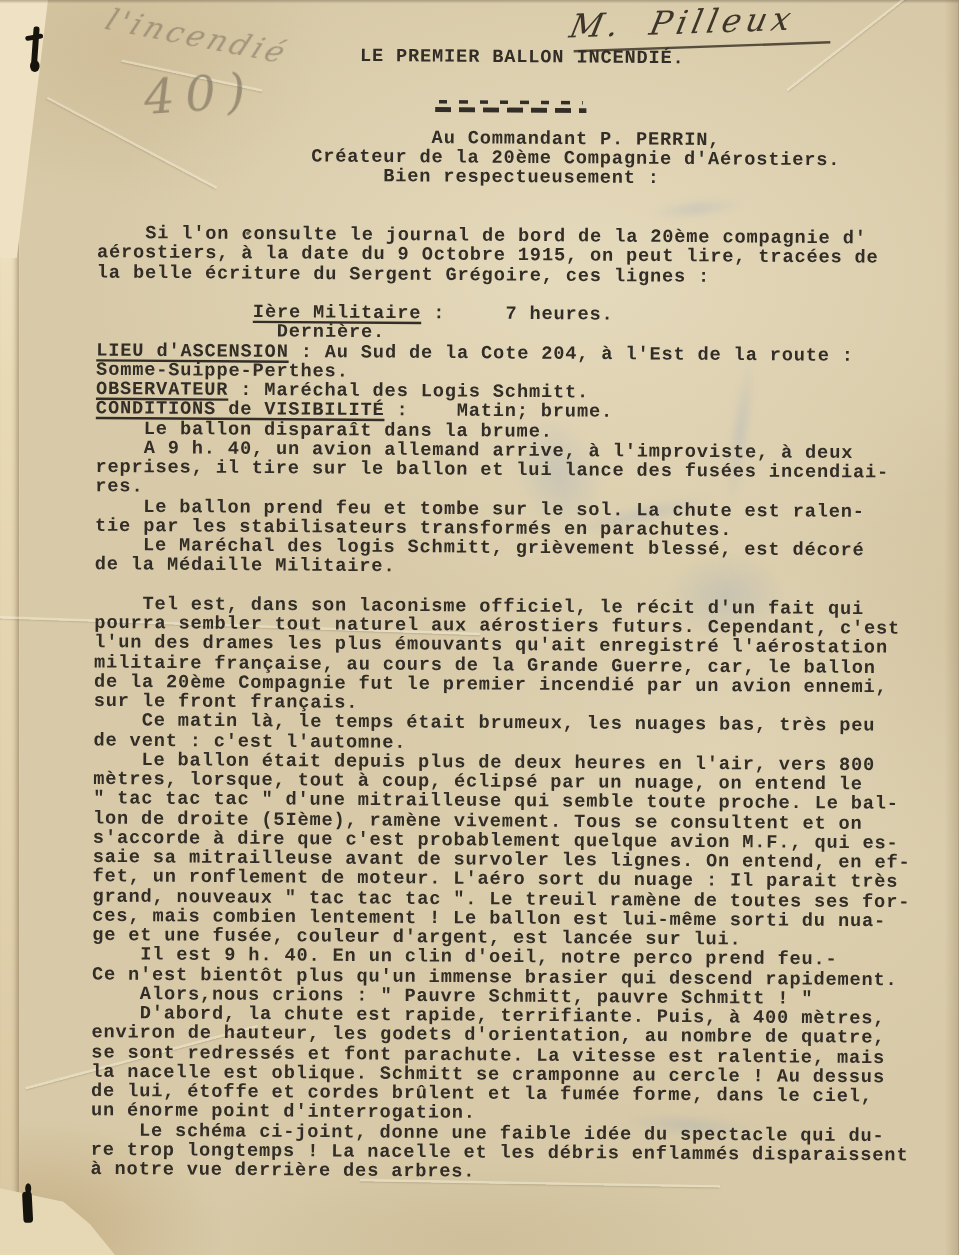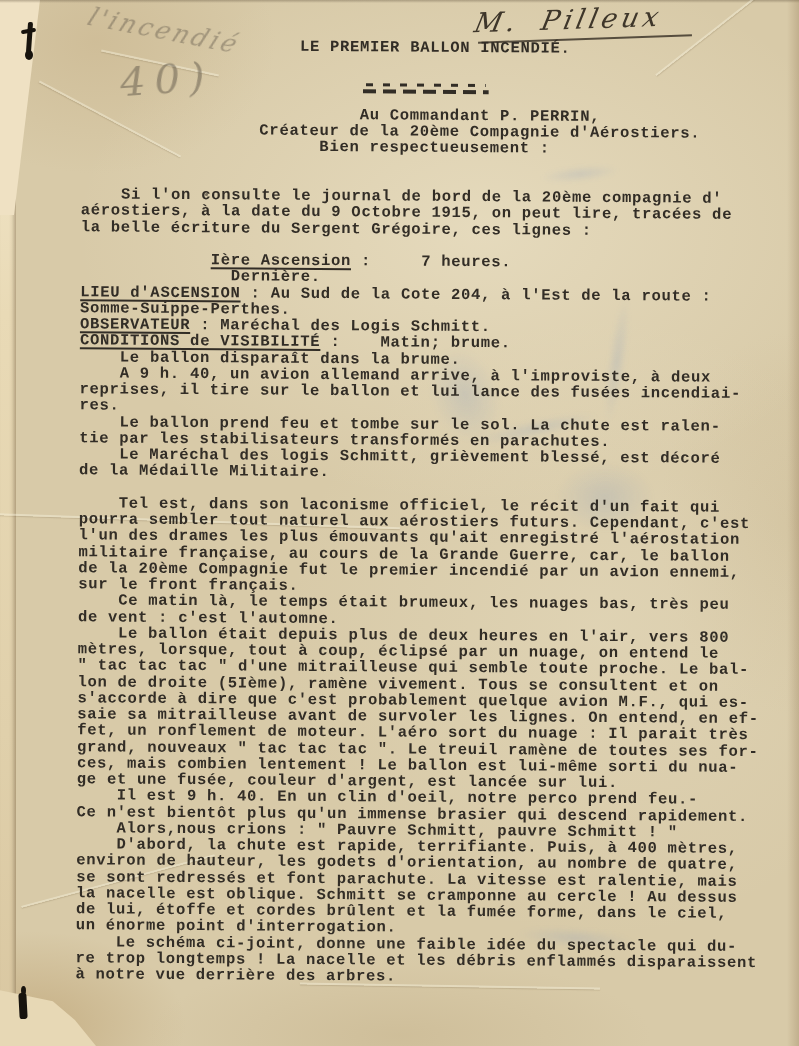--- a/index.html
+++ b/index.html
@@ -117,21 +117,21 @@
     <div class="dedication">
       <div class="dline">          Au Commandant P. PERRIN,</div>
       <div class="dline">Créateur de la 20ème Compagnie d'Aérostiers.</div>
       <div class="dline">      Bien respectueusement :</div>
     </div>
     <div class="body">
         <div class="line">    Si l'on consulte le journal de bord de la 20ème compagnie d'</div>
         <div class="line">aérostiers, à la date du 9 Octobre 1915, on peut lire, tracées de</div>
         <div class="line">la belle écriture du Sergent Grégoire, ces lignes :</div>
         <div class="line"></div>
-        <div class="line"><span>             </span><span class="ul">Ière Ascension</span><span> :     7 heures.</span></div>
+        <div class="line"><span>             </span><span class="ul">Ière Militaire</span><span> :     7 heures.</span></div>
         <div class="line">               Dernière.</div>
         <div class="line"><span class="ul">LIEU d'ASCENSION</span><span> : Au Sud de la Cote 204, à l'Est de la route :</span></div>
         <div class="line">Somme-Suippe-Perthes.</div>
         <div class="line"><span class="ul">OBSERVATEUR</span><span> : Maréchal des Logis Schmitt.</span></div>
         <div class="line"><span class="ul">CONDITIONS de VISIBILITÉ</span><span> :    Matin; brume.</span></div>
         <div class="line">    Le ballon disparaît dans la brume.</div>
         <div class="line">    A 9 h. 40, un avion allemand arrive, à l'improviste, à deux</div>
         <div class="line">reprises, il tire sur le ballon et lui lance des fusées incendiai-</div>
         <div class="line">res.</div>
         <div class="line">    Le ballon prend feu et tombe sur le sol. La chute est ralen-</div>

